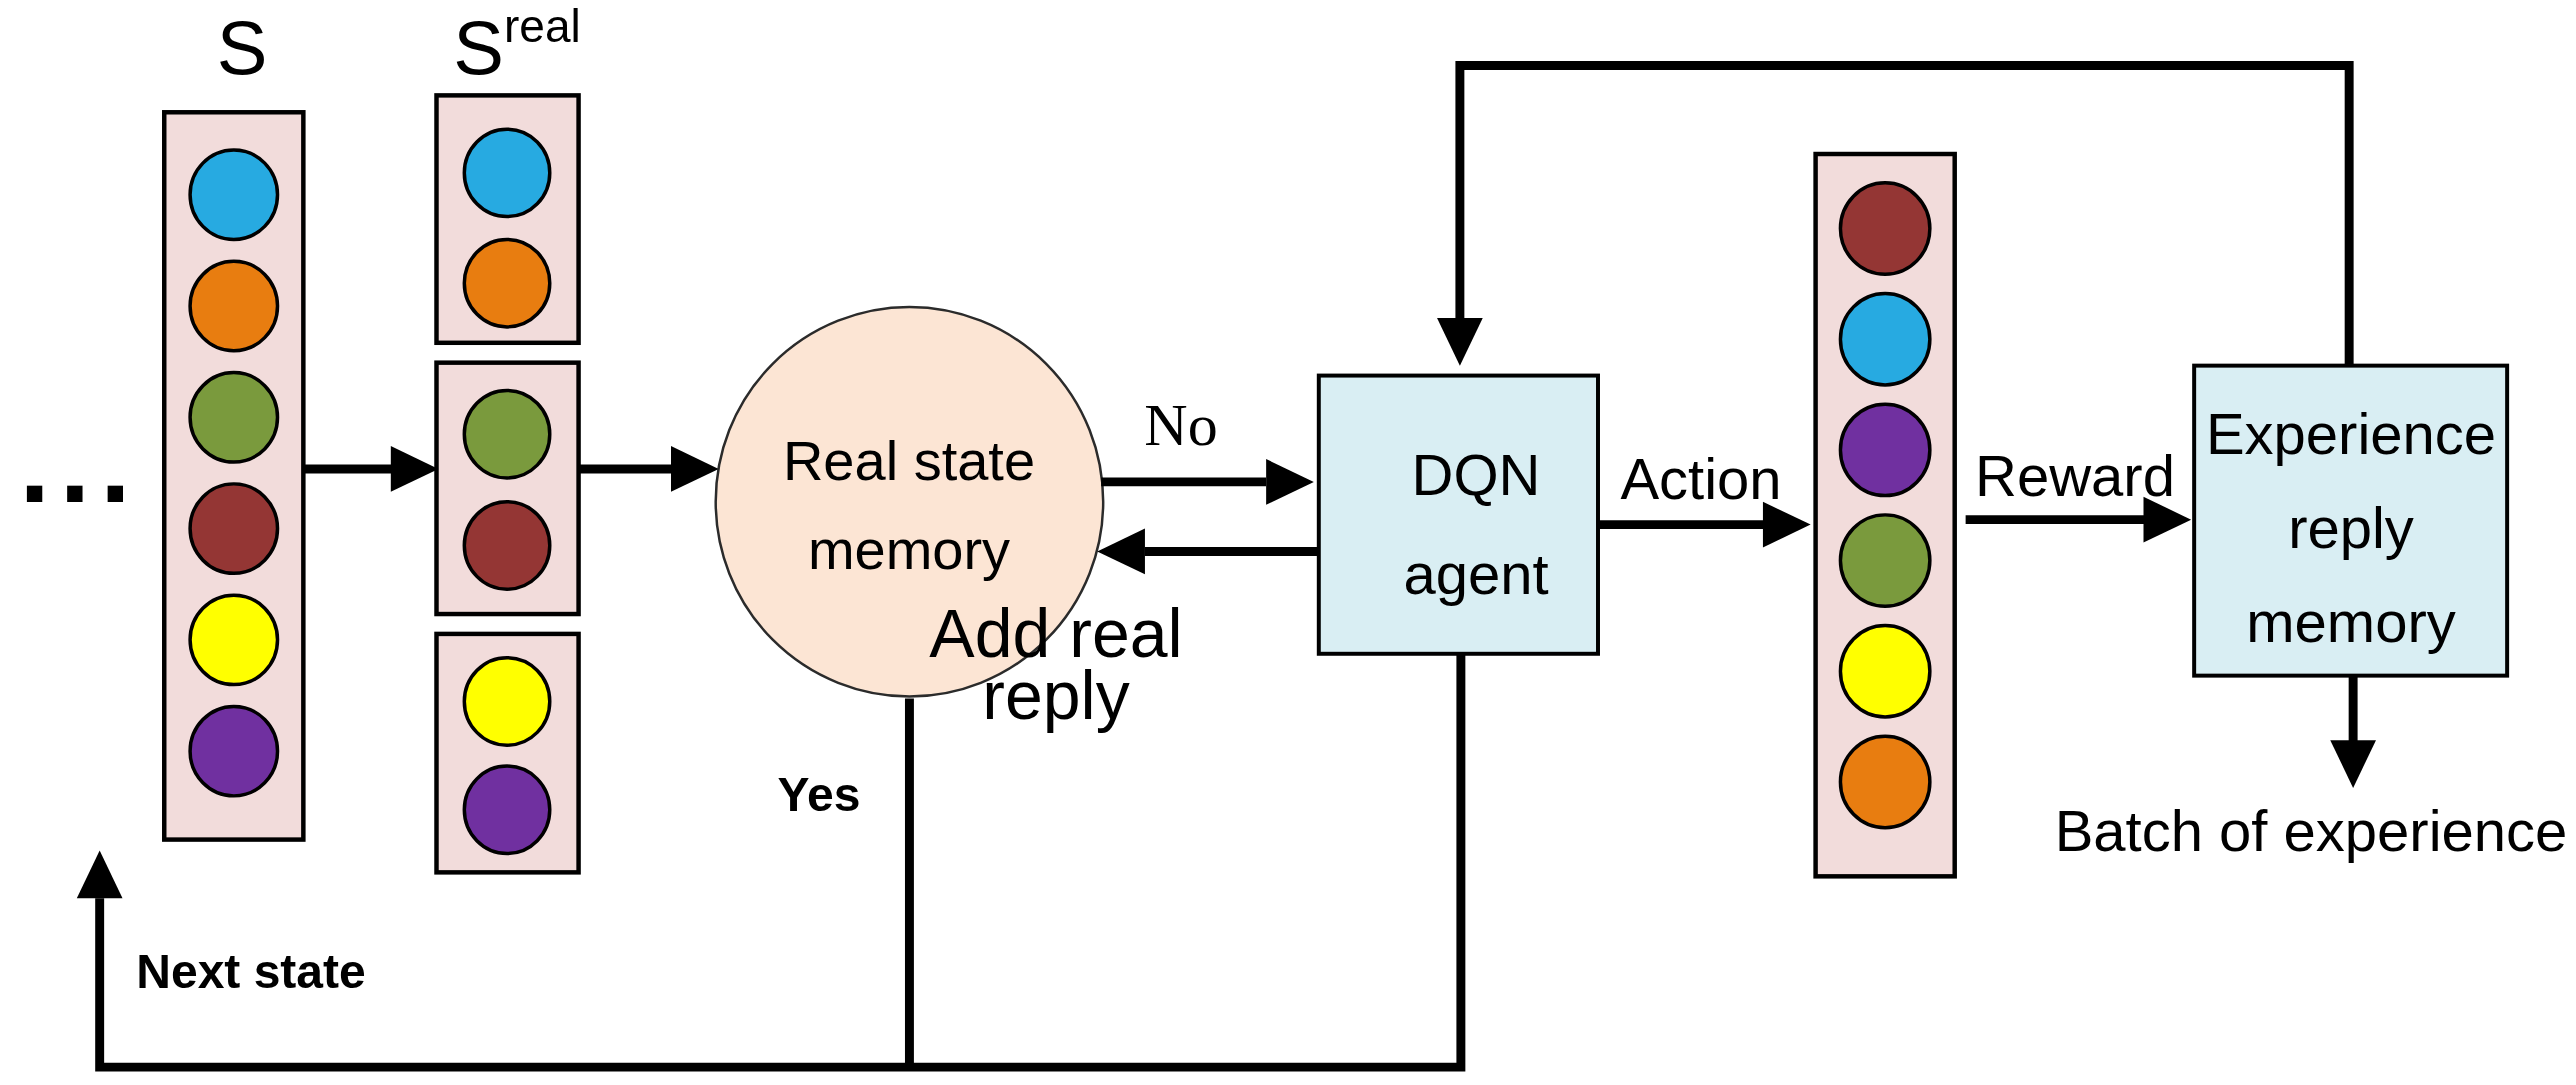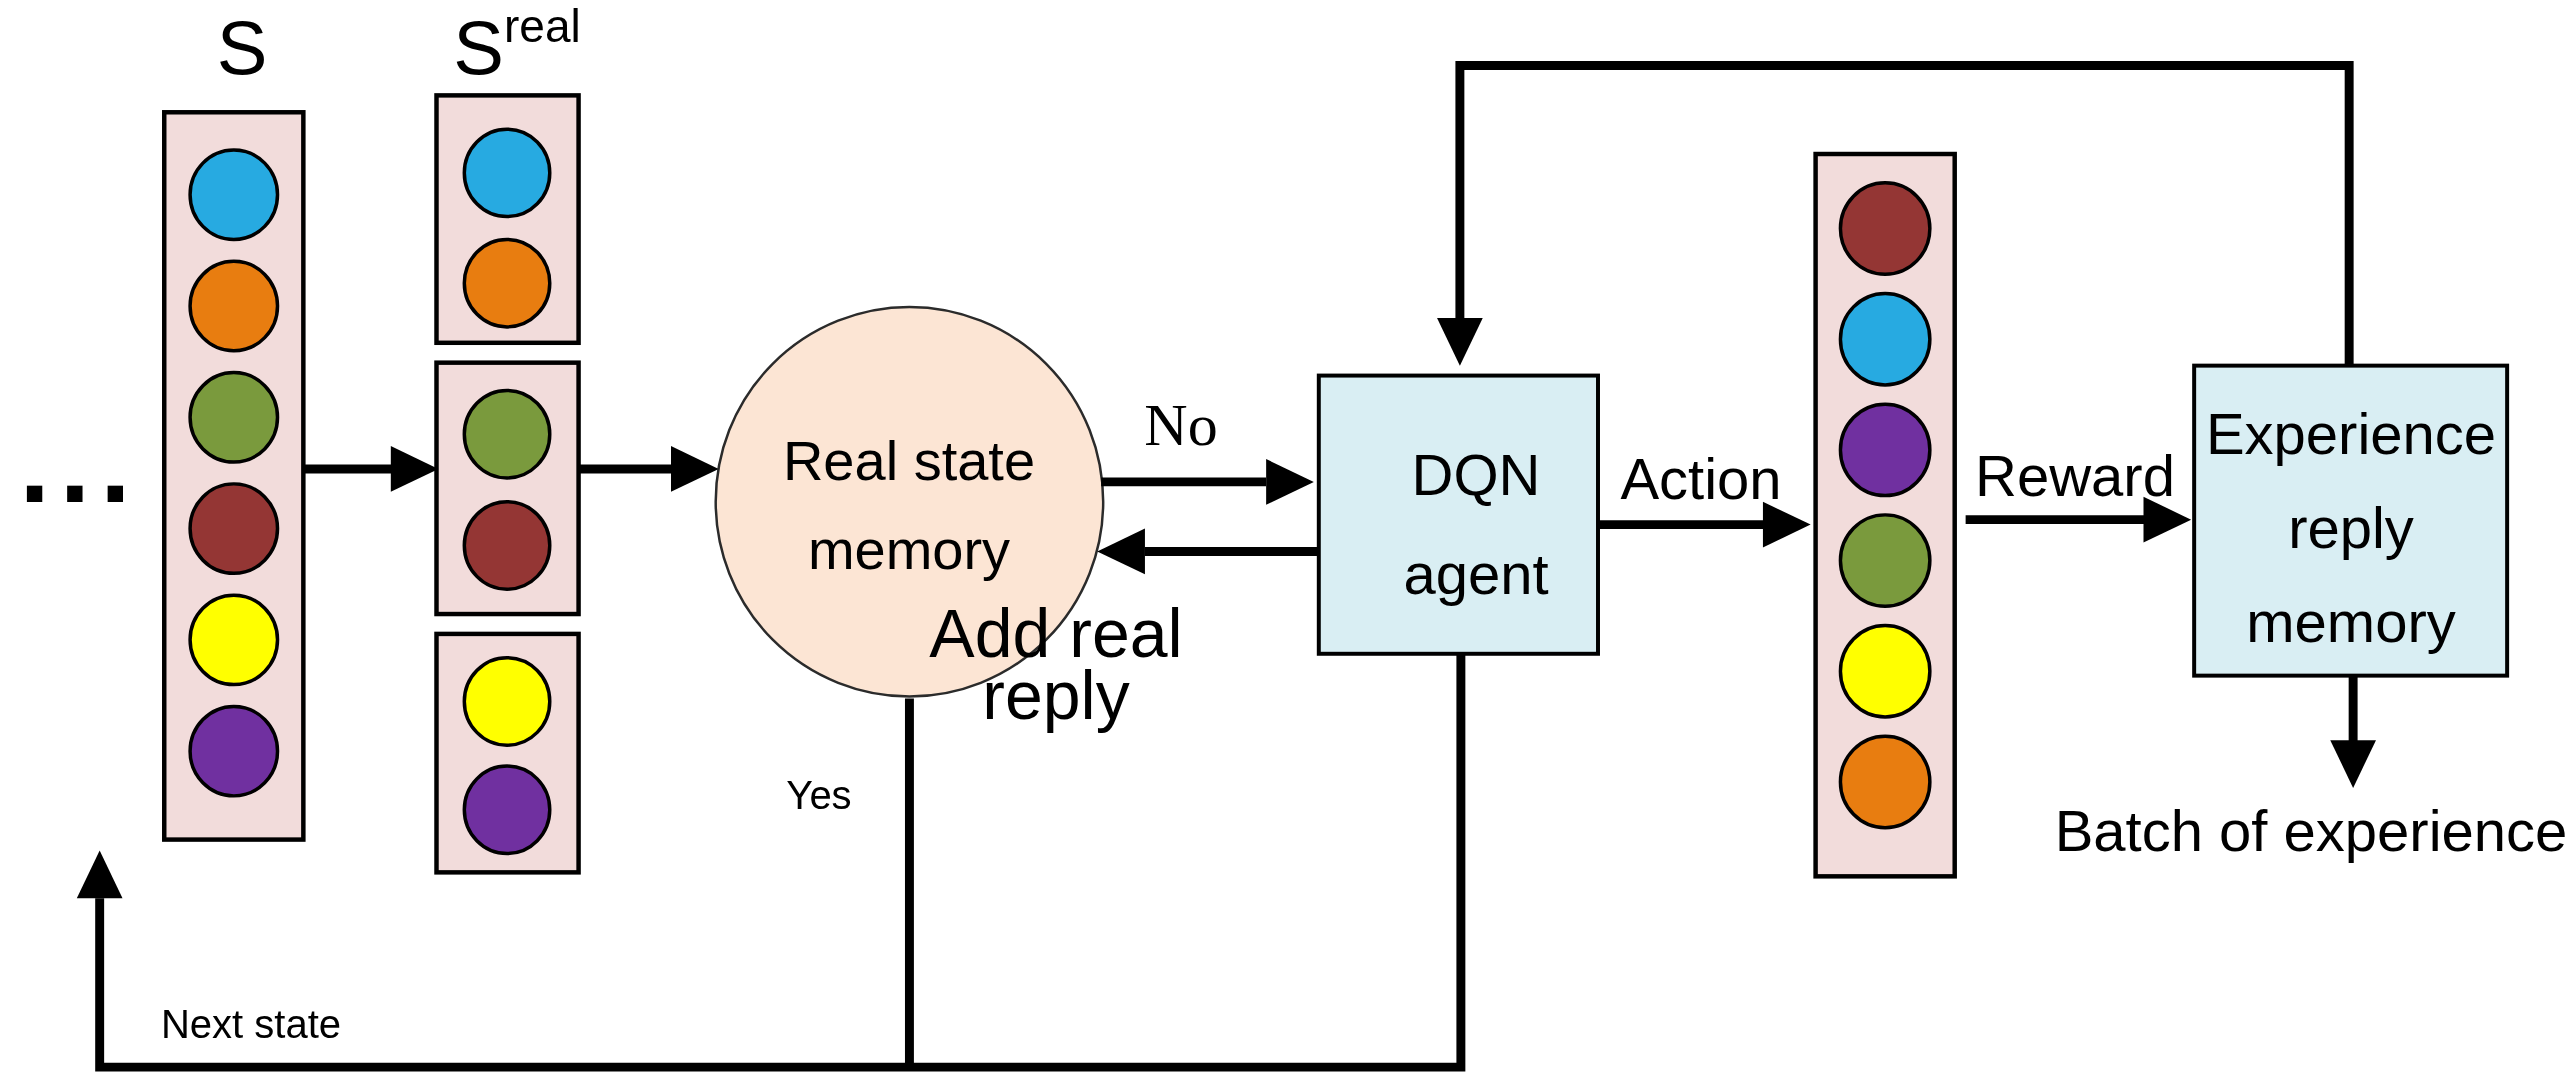--- a/index.html
+++ b/index.html
@@ -13,21 +13,21 @@
   }
   #shapes { position:absolute; left:0; top:0; width:2576px; height:1085px; }
   .lbl {
     position:absolute;
     transform:translate(-50%,-50%);
     white-space:nowrap;
     text-align:center;
     line-height:1.15;
     color:#000;
   }
-  .fs56 { font-size:40px; }
+  .fs56 { font-size:48px;font-weight:bold; }
   .fs58 { font-size:58px; }
   .fs60 { font-size:60px; }
   .node-2line { line-height:89px; font-size:56px; }
   .node-2line-dqn { line-height:99px; font-size:58px;margin-left:18px; }
   .node-3line { line-height:94px; font-size:58px; }
   .addreal { line-height:62px; font-size:68px; }
   .s-big { font-size:76px; }
   .s-big sup { font-size:46px; vertical-align:32px; }
   .dots { font-size:109px; font-weight:700; letter-spacing:10px; }
 </style>
@@ -158,18 +158,18 @@
     <div>Add real</div>
     <div>reply</div>
   </div>
 
   <div class="lbl fs56" style="left:819px; top:795px;">Yes</div>
 
   <div class="lbl fs58" style="left:1701px; top:479px;">Action</div>
 
   <div class="lbl fs58" style="left:2075px; top:476px;text-align:center;">Reward</div>
 
-  <div class="lbl fs56" style="left:251px; top:1024px;">Next state</div>
+  <div class="lbl fs56" style="left:251px; top:972px;">Next state</div>
 
   <div class="lbl fs58" style="left:2311px; top:831px;">Batch of experience</div>
 
 </div>
 
 
 </body></html>

